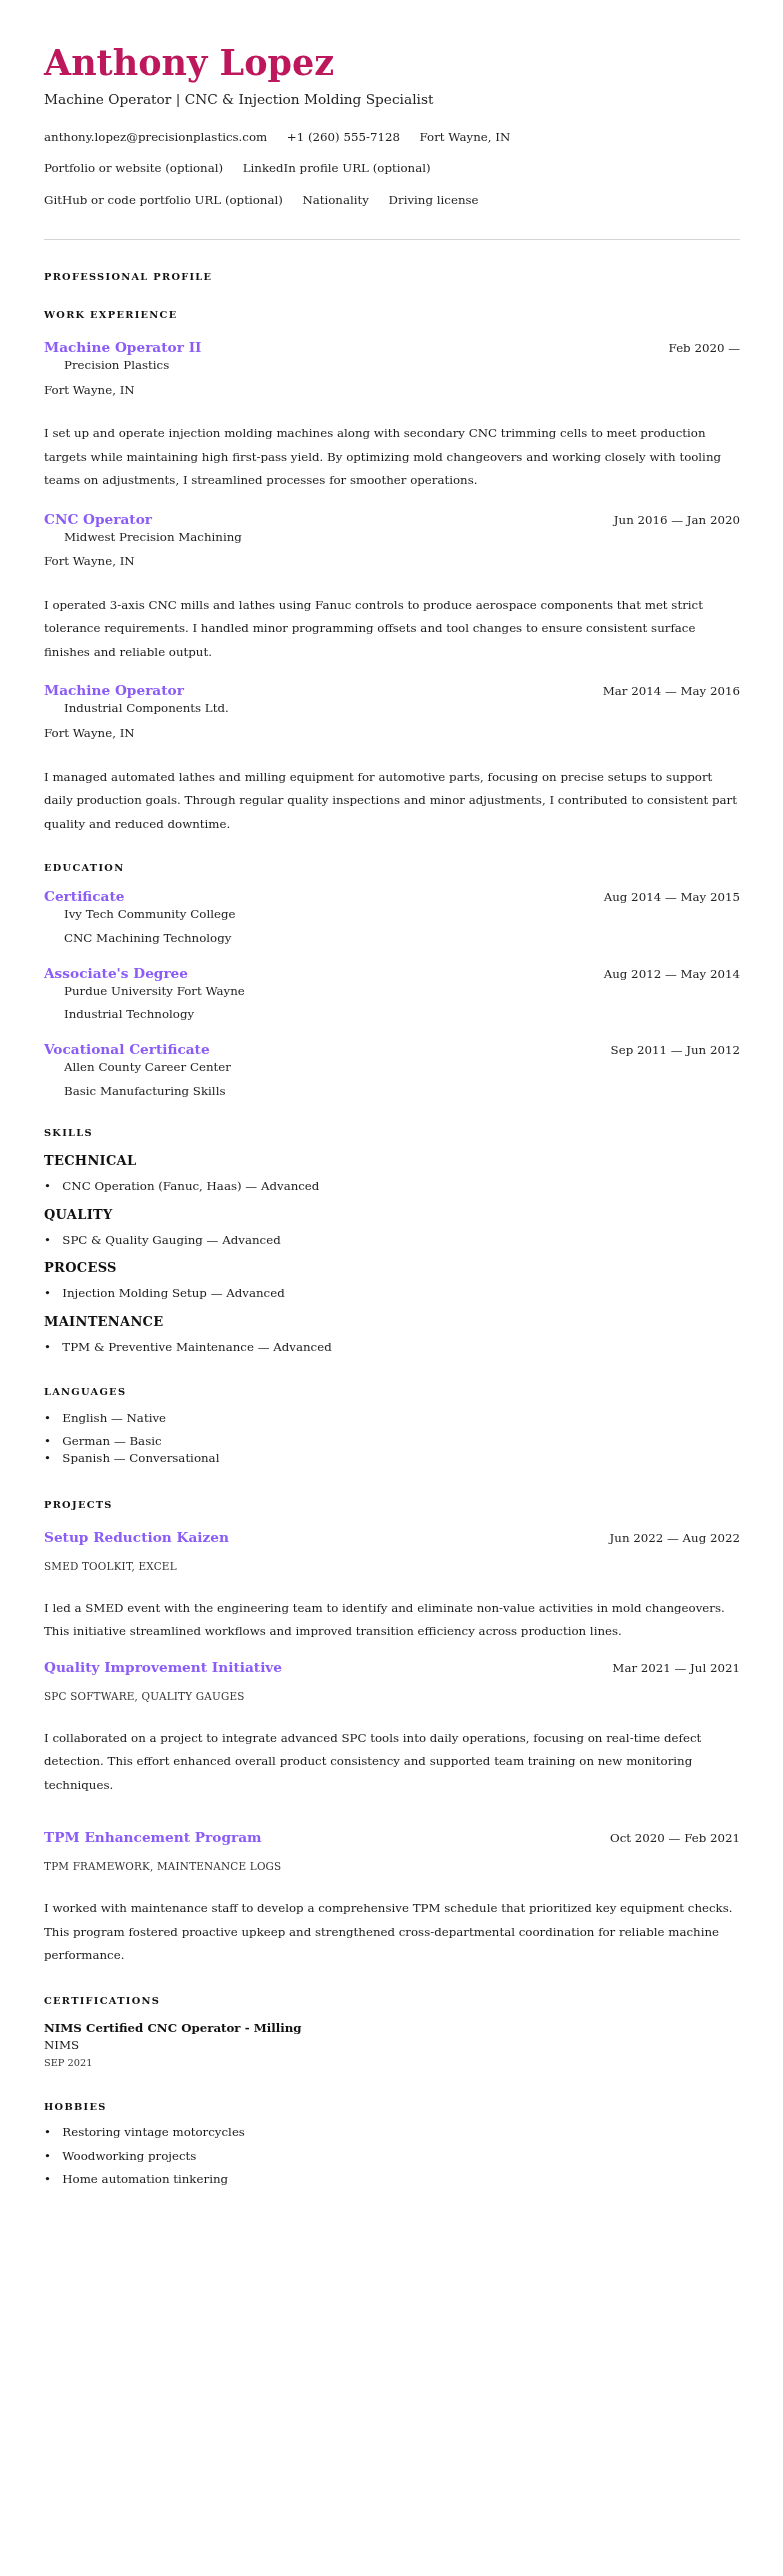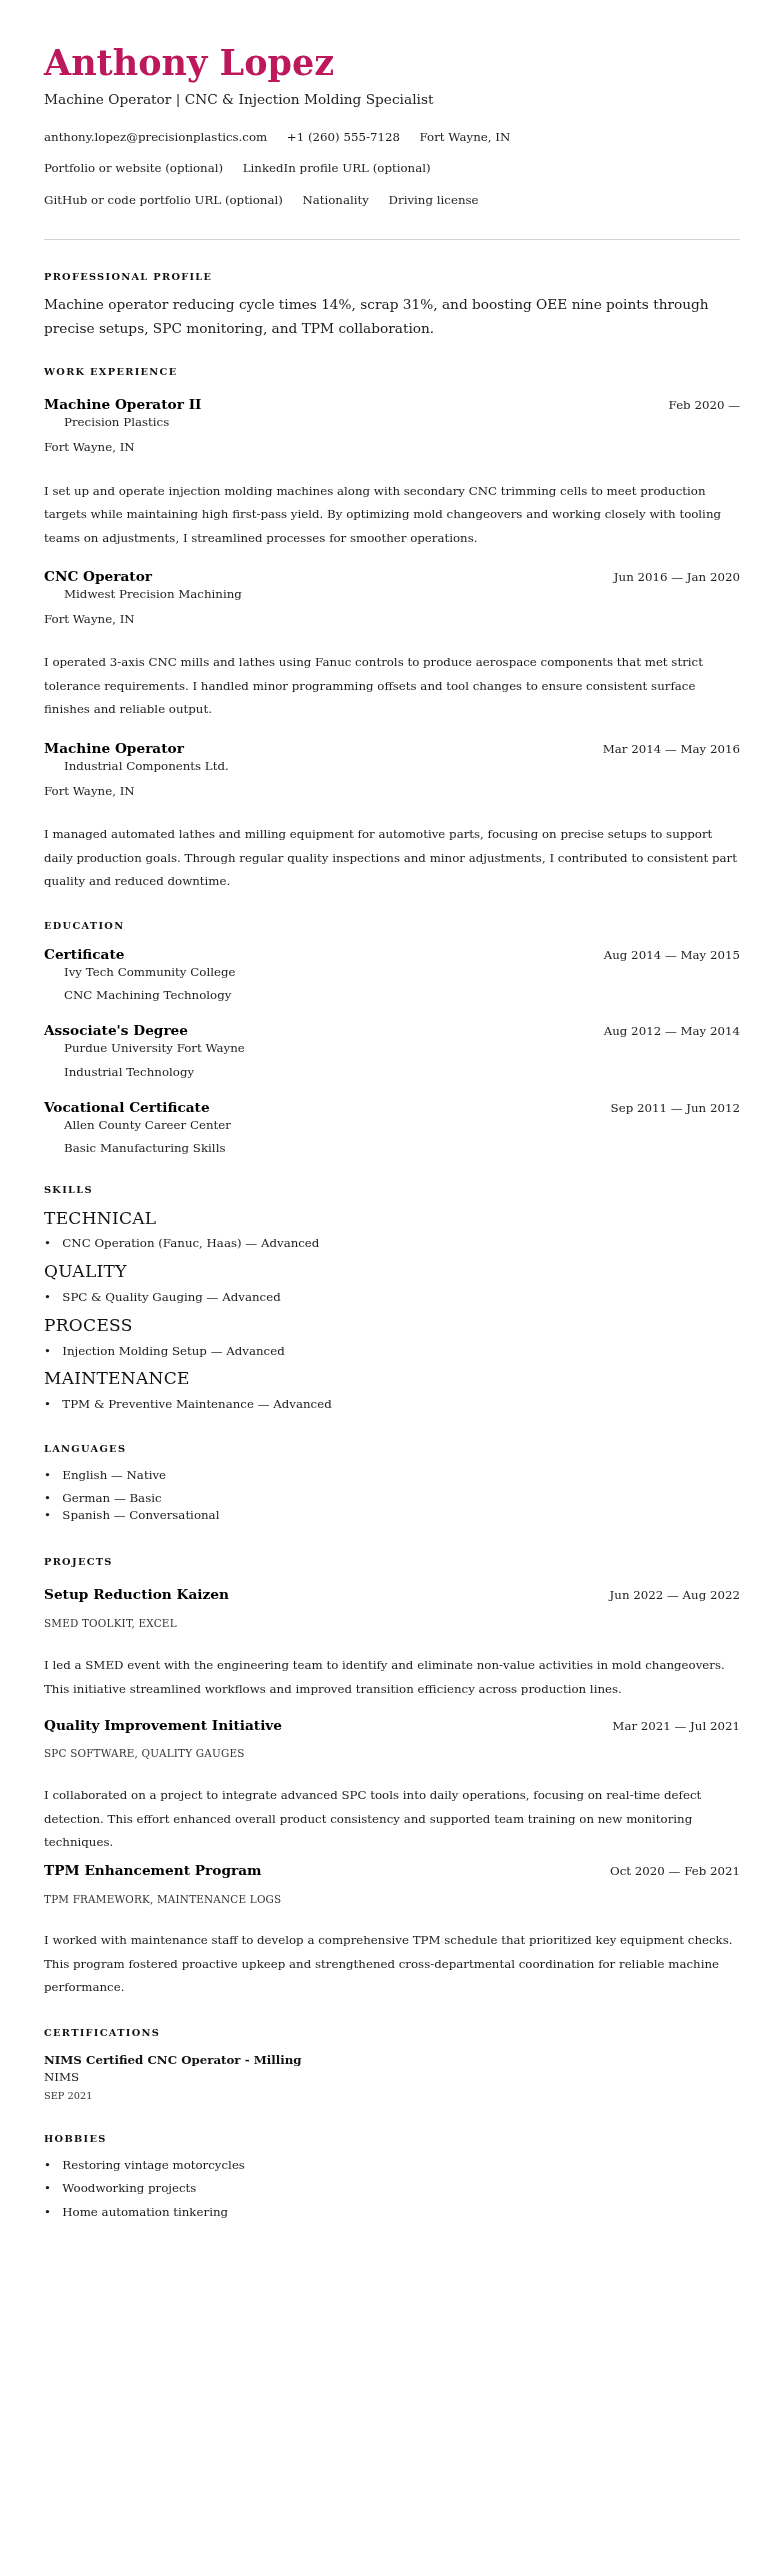--- a/index.html
+++ b/index.html
@@ -18,28 +18,28 @@
   .contact-row + .contact-row { margin-top: 14.4px; }
   .divider { border: none; border-top: 1.3px solid #d4d4d4; margin-top: 30px; }
 
   .section-title {
     font-size: 9.8px; font-weight: bold; letter-spacing: 1.3px; color: #111;
     text-transform: uppercase; line-height: 13px;
   }
   .summary { font-size: 13.7px; line-height: 23.5px; color: #1a1a1a; margin-top: 10.4px; }
 
   .entry-head { display: flex; justify-content: space-between; align-items: baseline; }
-  .entry-title { font-size: 13.7px; font-weight: bold; color: #000000; line-height: 18.3px; }
+  .entry-title { font-size: 13.7px; font-weight: bold; color: #8b5cf6; line-height: 18.3px; }
   .entry-date { font-size: 11.8px; color: #222; line-height: 17px; }
   .entry-sub { font-size: 11.8px; line-height: 17px; color: #222; margin-left: 20px; }
   .entry-loc { font-size: 11.8px; line-height: 17px; color: #222; margin-top: 7.8px; }
   .entry-desc { font-size: 11.8px; line-height: 23.5px; color: #1a1a1a; margin-top: 23.5px; }
   .tech { font-size: 10.4px; color: #333; letter-spacing: 0.2px; margin-top: 11.8px; line-height: 14.4px; }
 
-  .skill-cat { font-size: 17px; font-weight: normal; color: #111; letter-spacing: 0.3px; line-height: 15.7px; }
+  .skill-cat { font-size: 13px; font-weight: bold; color: #111; letter-spacing: 0.3px; line-height: 15.7px; }
   ul.bullets { list-style: none; }
   ul.bullets li { position: relative; padding-left: 18.3px; font-size: 11.8px; line-height: 17px; color: #1a1a1a; }
   ul.bullets li::before { content: "\2022"; position: absolute; left: 0; top: 0; }
 
   .cert-name { font-size: 11.8px; font-weight: bold; color: #111; line-height: 17px; }
   .cert-issuer { font-size: 11.8px; line-height: 17px; color: #1a1a1a; margin-top: 0; }
   .cert-date { font-size: 9.8px; line-height: 14.4px; color: #333; margin-top: 2.6px; }
 </style>
 </head>
 <body>
@@ -62,21 +62,20 @@
     <div class="contact-row">
       <span>GitHub or code portfolio URL (optional)</span>
       <span>Nationality</span>
       <span>Driving license</span>
     </div>
     <hr class="divider">
   </header>
 
   <section style="margin-top:30px;">
     <h2 class="section-title">PROFESSIONAL PROFILE</h2>
-    <p class="summary">Machine operator reducing cycle times 14%, scrap 31%, and boosting OEE nine points through precise setups, SPC monitoring, and TPM collaboration.</p>
   </section>
 
   <section style="margin-top:25px;">
     <h2 class="section-title">WORK EXPERIENCE</h2>
 
     <div class="entry" style="margin-top:17px;">
       <div class="entry-head">
         <span class="entry-title">Machine Operator II</span>
         <span class="entry-date">Feb 2020 —</span>
       </div>
@@ -189,21 +188,21 @@
 
     <div style="margin-top:14.4px;">
       <div class="entry-head">
         <span class="entry-title">Quality Improvement Initiative</span>
         <span class="entry-date">Mar 2021 — Jul 2021</span>
       </div>
       <div class="tech">SPC SOFTWARE, QUALITY GAUGES</div>
       <p class="entry-desc">I collaborated on a project to integrate advanced SPC tools into daily operations, focusing on real-time defect detection. This effort enhanced overall product consistency and supported team training on new monitoring techniques.</p>
     </div>
 
-    <div style="margin-top:6px;">
+    <div style="margin-top:31px;">
       <div class="entry-head">
         <span class="entry-title">TPM Enhancement Program</span>
         <span class="entry-date">Oct 2020 — Feb 2021</span>
       </div>
       <div class="tech">TPM FRAMEWORK, MAINTENANCE LOGS</div>
       <p class="entry-desc">I worked with maintenance staff to develop a comprehensive TPM schedule that prioritized key equipment checks. This program fostered proactive upkeep and strengthened cross-departmental coordination for reliable machine performance.</p>
     </div>
   </section>
 
   <section style="margin-top:26px;">

